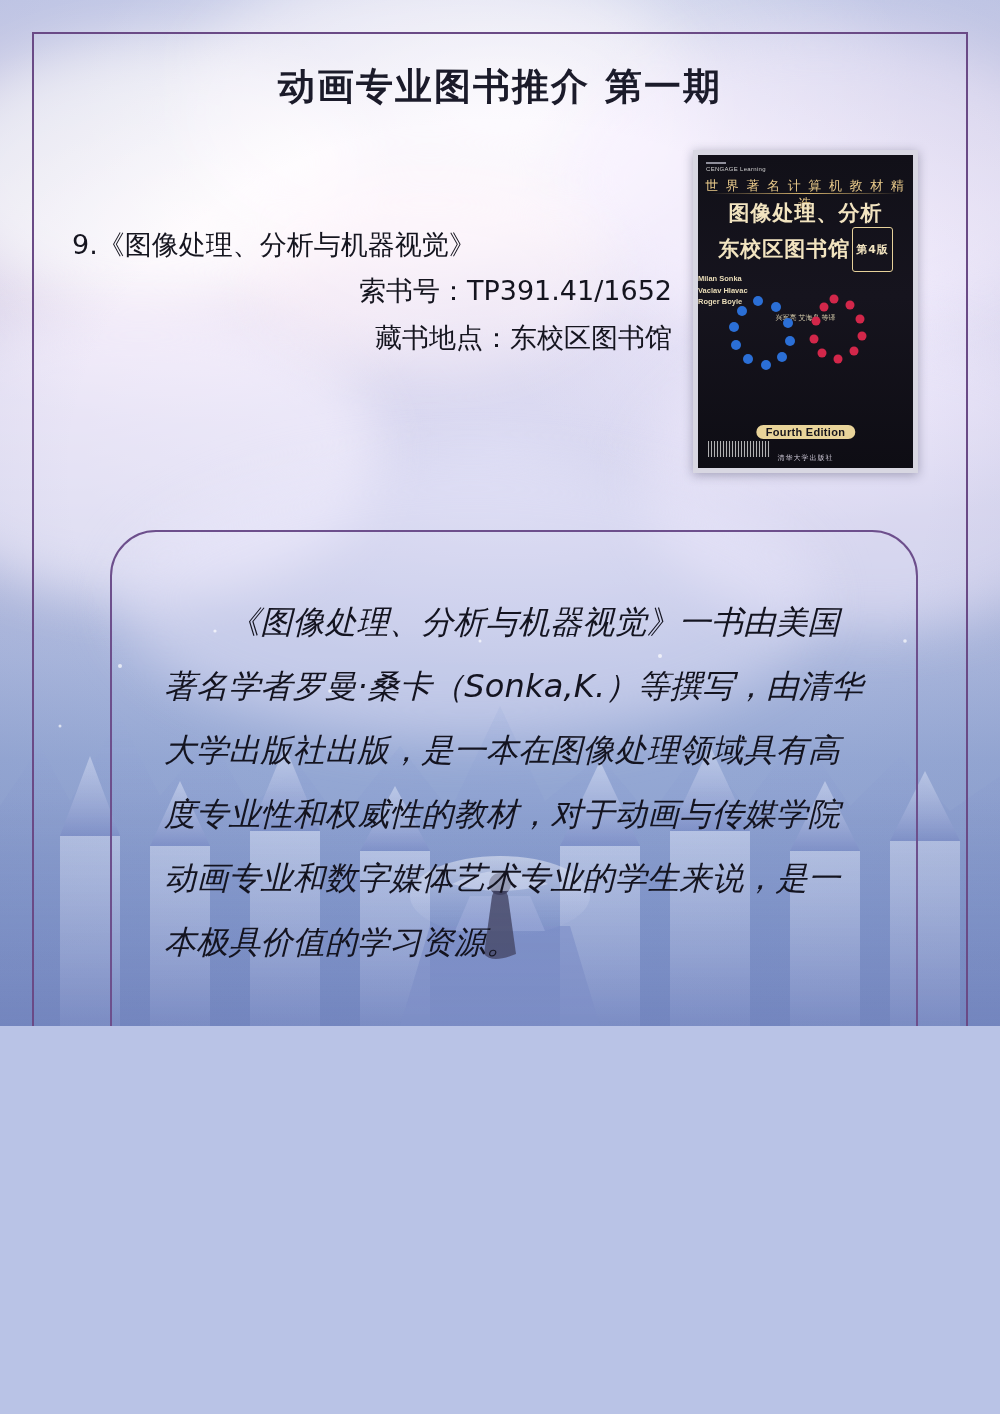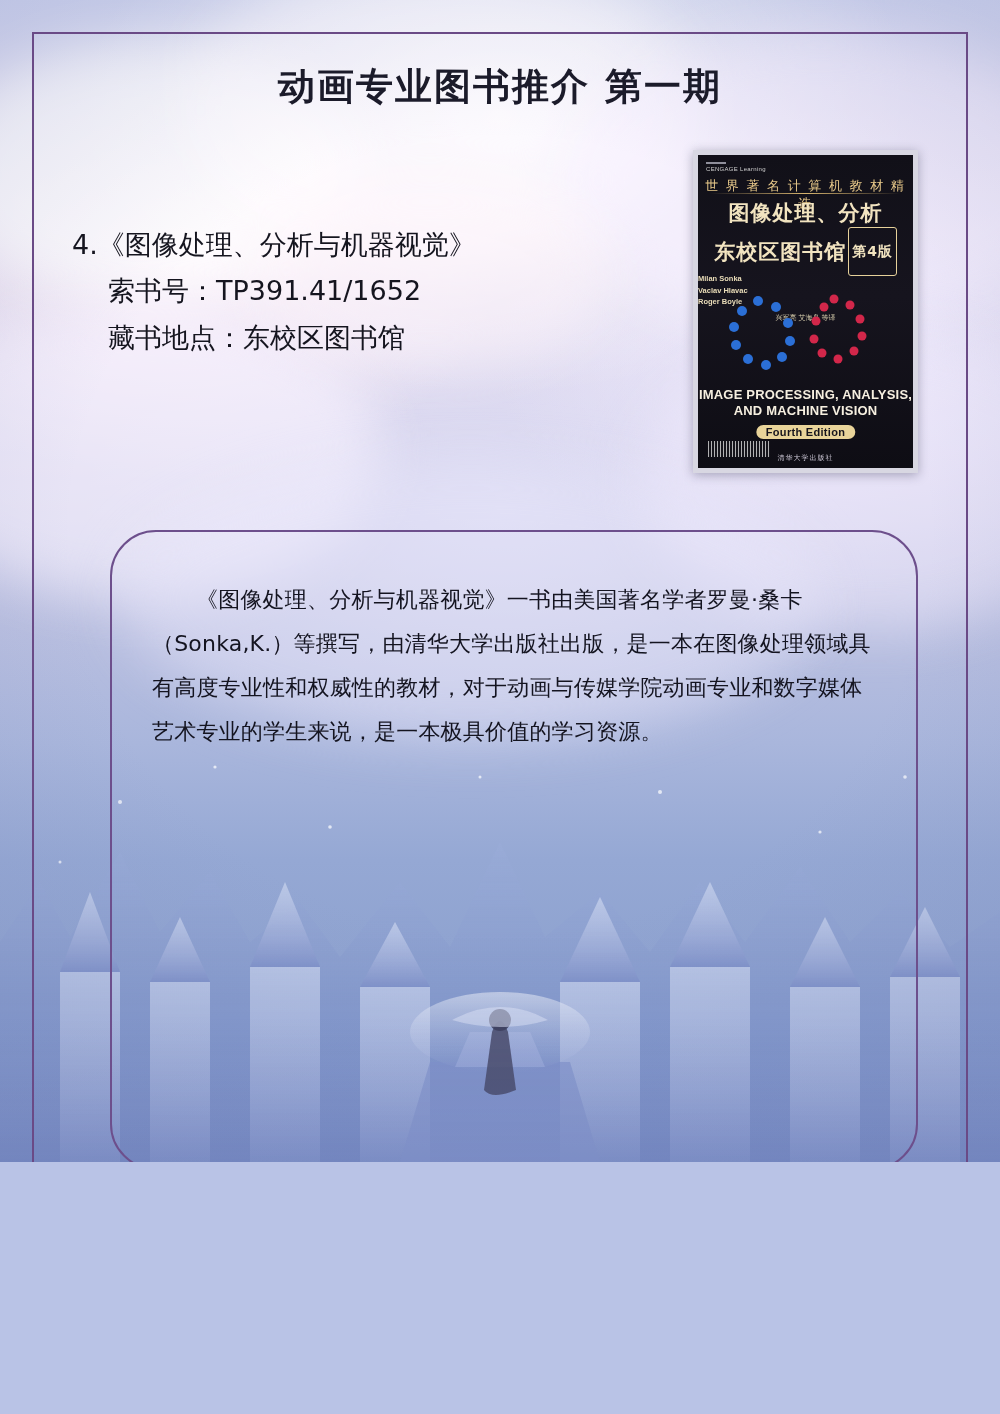--- a/index.html
+++ b/index.html
@@ -11,21 +11,21 @@
     height: 1414px;
     font-family: "Liberation Sans", sans-serif;
     background: #b9c3e6;
     overflow: hidden;
   }
 
   
   .poster {
     position: relative;
     width: 1000px;
-    height: 1162px;
+    height: 1026px;
     overflow: hidden;
     background:
       radial-gradient(ellipse 70% 40% at 50% 10%, rgba(255,255,255,0.85) 0%, rgba(255,255,255,0) 60%),
       radial-gradient(ellipse 50% 30% at 18% 22%, rgba(255,242,250,0.8) 0%, rgba(255,255,255,0) 65%),
       radial-gradient(ellipse 55% 32% at 85% 30%, rgba(240,236,255,0.85) 0%, rgba(255,255,255,0) 65%),
       radial-gradient(ellipse 60% 30% at 50% 44%, rgba(226,226,248,0.7) 0%, rgba(255,255,255,0) 70%),
       linear-gradient(180deg,
         #cfd4ef 0%,
         #dcd9ef 10%,
         #e6dff0 20%,
@@ -107,20 +107,21 @@
     color: #15151f;
     font-size: 27px;
     line-height: 1.72;
     font-family: "DejaVu Sans", "Liberation Sans", sans-serif;
   }
   .entry .line-title {
     white-space: nowrap;
   }
   .entry .indent {
     padding-left: 36px;
+    text-align: right;
   }
 
   
   .cover-wrap {
     position: absolute;
     left: 693px;
     top: 150px;
     width: 225px;
     height: 323px;
     background: #d8d7e2;
@@ -180,21 +181,21 @@
     font-size: 21px;
     font-weight: 700;
     line-height: 1.22;
     letter-spacing: 1px;
     font-family: "DejaVu Sans", "Liberation Sans", sans-serif;
   }
   .edition-badge {
     display: inline-block;
     border: 1px solid #e6d19a;
     border-radius: 3px;
-    font-size: 14px;
+    font-size: 11px;
     padding: 15px 3px;
     vertical-align: 3px;
     margin-left: 2px;
   }
   .authors {
     position: absolute;
     left: 0;
     top: 118px;
     width: 100%;
     text-align: left;
@@ -272,27 +273,28 @@
     top: 530px;
     width: 808px;
     height: 640px;
     box-sizing: border-box;
     border: 2px solid #6d4f8c;
     border-radius: 46px;
     padding: 46px 40px 30px 40px;
     background: transparent;
   }
   .desc-card p {
-    margin: 0;
+    margin: 12px;
     color: #141420;
-    font-size: 22px;
+    font-size: 32px;
     line-height: 2.0;
     text-indent: 2em;
     letter-spacing: .2px;
     font-family: "DejaVu Sans", "Liberation Sans", sans-serif;
+    font-style: italic;
   }
 </style>
 </head>
 <body>
 
 <div class="poster">
 
   <div class="cloud c1"></div>
   <div class="cloud c2"></div>
   <div class="cloud c3"></div>
@@ -360,21 +362,21 @@
     </g>
   </svg>
 
   <div class="vignette"></div>
 
   <div class="frame"></div>
 
   <div class="title">动画专业图书推介  第一期</div>
 
   <div class="entry">
-    <div class="line-title">4.《图像处理、分析与机器视觉》</div>
+    <div class="line-title">9.《图像处理、分析与机器视觉》</div>
     <div class="indent">索书号：TP391.41/1652</div>
     <div class="indent">藏书地点：东校区图书馆</div>
   </div>
 
   <div class="cover-wrap">
     <div class="cover">
       <div class="cengage">
         <span class="bar"></span>
         <span>CENGAGE Learning</span>
       </div>
@@ -412,24 +414,20 @@
           <circle cx="146" cy="53" r="4.5"></circle>
             <circle cx="138" cy="68" r="4.5"></circle>
             <circle cx="122" cy="76" r="4.5"></circle>
           <circle cx="106" cy="70" r="4.5"></circle>
             <circle cx="98" cy="56" r="4.5"></circle>
             <circle cx="100" cy="38" r="4.5"></circle>
           <circle cx="108" cy="24" r="4.5"></circle>
         </g>
       </svg>
 
-      <div class="en-title">
-        <div>IMAGE PROCESSING, ANALYSIS,</div>
-        <div>AND MACHINE VISION</div>
-      </div>
       <div class="en-edition">Fourth Edition</div>
       <div class="barcode"></div>
       <div class="publisher">清华大学出版社</div>
     </div>
   </div>
 
   <div class="desc-card">
     <p>《图像处理、分析与机器视觉》一书由美国著名学者罗曼·桑卡（Sonka,K.）等撰写，由清华大学出版社出版，是一本在图像处理领域具有高度专业性和权威性的教材，对于动画与传媒学院动画专业和数字媒体艺术专业的学生来说，是一本极具价值的学习资源。</p>
   </div>
 

